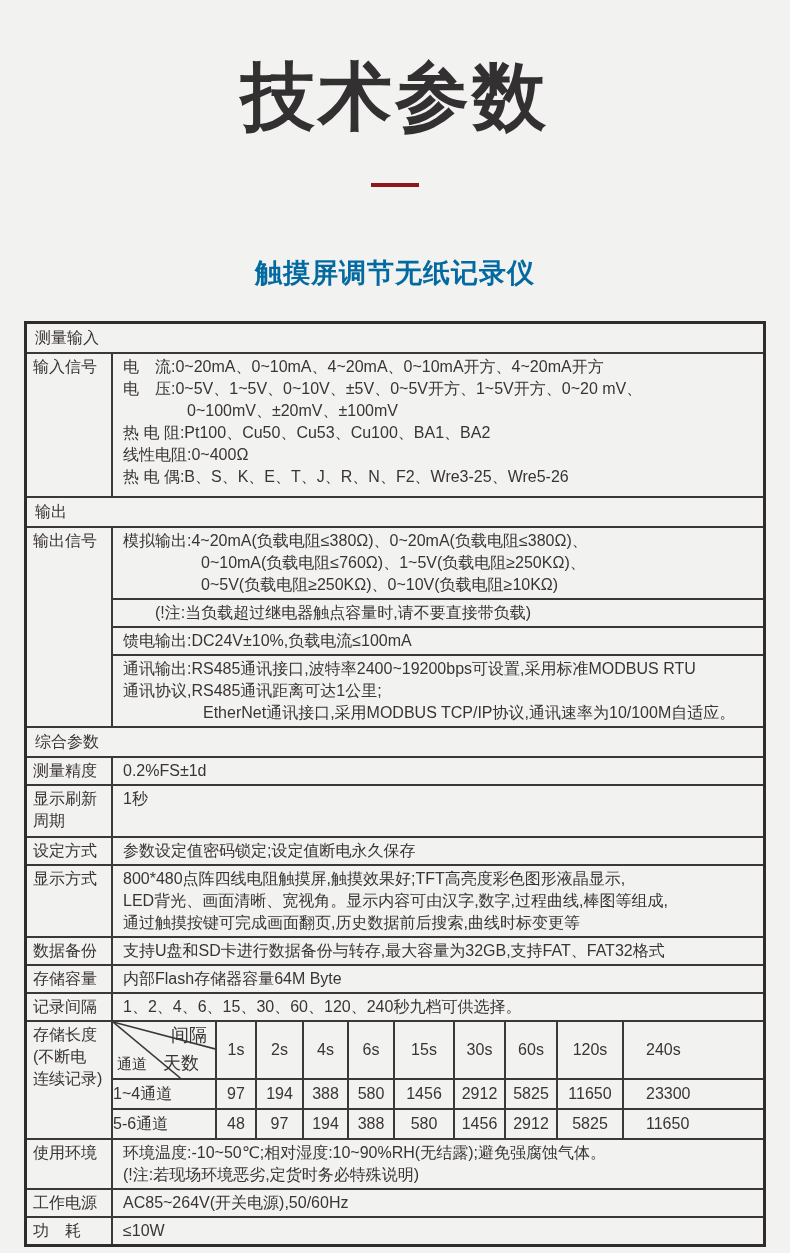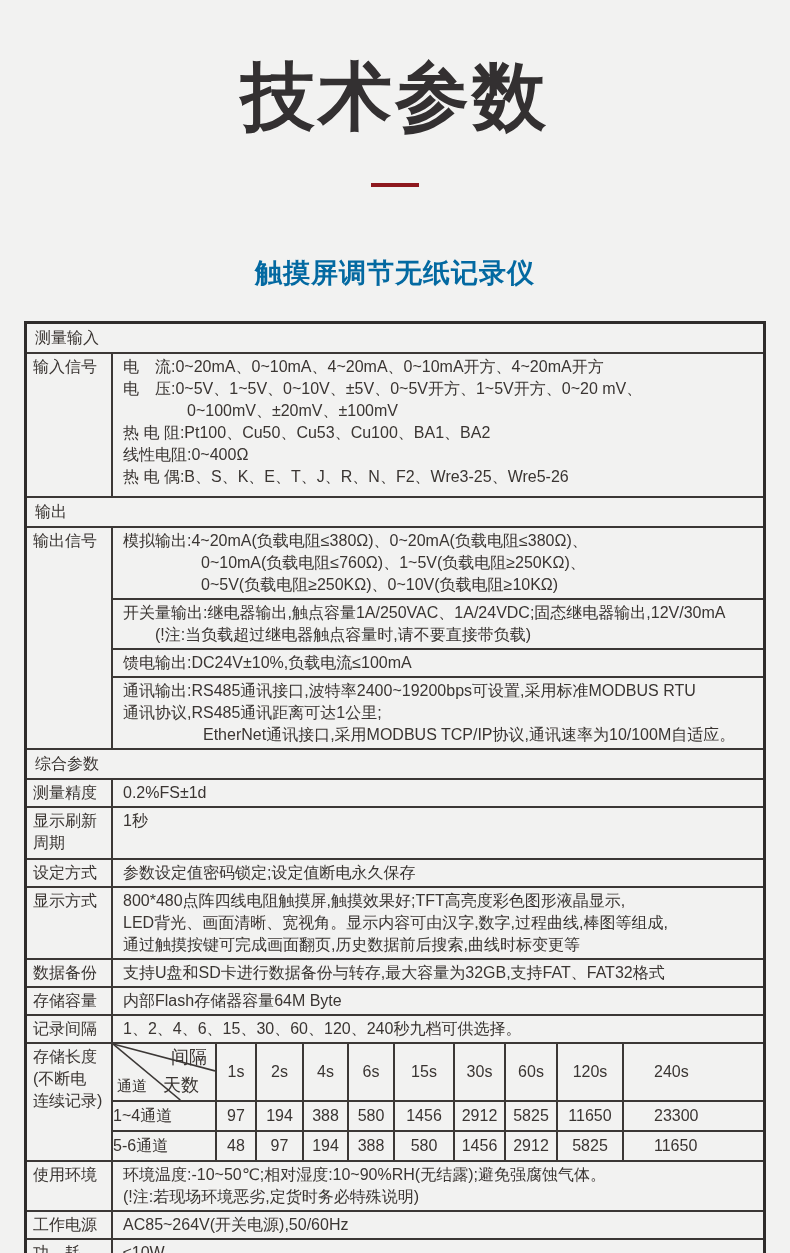--- a/index.html
+++ b/index.html
@@ -58,21 +58,21 @@
     grid-auto-rows:auto;
   }
   .sg-cell{
     box-sizing:border-box;display:flex;align-items:center;justify-content:center;
     border-left:2px solid #3c3836;min-height:30px;padding:1px 2px;
   }
   .sg-cell.first{border-left:none;}
   .sg-cell.bt{border-top:2px solid #3c3836;}
   .sg-head{min-height:56px;}
   .sg-left{justify-content:flex-start;padding-left:0;}
-  .sg-wide{justify-content:flex-start;padding-left:30px;text-align:right;}
+  .sg-wide{justify-content:flex-start;padding-left:22px;text-align:right;}
   .corner{position:relative;padding:0;}
   .corner svg{position:absolute;left:0;top:0;width:100%;height:100%;}
   .corner .c-int{position:absolute;top:2px;right:8px;font-size:18px;}
   .corner .c-day{position:absolute;top:30px;right:16px;font-size:18px;}
   .corner .c-chn{position:absolute;bottom:3px;left:4px;font-size:15px;}
 </style>
 </head>
 <body>
 
 <div class="page">
@@ -108,21 +108,20 @@
 
     <div class="row">
       <div class="label">输出信号</div>
       <div class="content nopad">
         <div class="sub">
           <div class="line">模拟输出:4~20mA(负载电阻≤380Ω)、0~20mA(负载电阻≤380Ω)、</div>
           <div class="line ind78">0~10mA(负载电阻≤760Ω)、1~5V(负载电阻≥250KΩ)、</div>
           <div class="line ind78">0~5V(负载电阻≥250KΩ)、0~10V(负载电阻≥10KΩ)</div>
         </div>
         <div class="sub">
-          <div class="line">开关量输出:继电器输出,触点容量1A/250VAC、1A/24VDC;固态继电器输出,12V/30mA</div>
           <div class="line ind32">(!注:当负载超过继电器触点容量时,请不要直接带负载)</div>
         </div>
         <div class="sub">
           <div class="line">馈电输出:DC24V±10%,负载电流≤100mA</div>
         </div>
         <div class="sub">
           <div class="line">通讯输出:RS485通讯接口,波特率2400~19200bps可设置,采用标准MODBUS RTU</div>
           <div class="line">通讯协议,RS485通讯距离可达1公里;</div>
           <div class="line ind80">EtherNet通讯接口,采用MODBUS TCP/IP协议,通讯速率为10/100M自适应。</div>
         </div>

